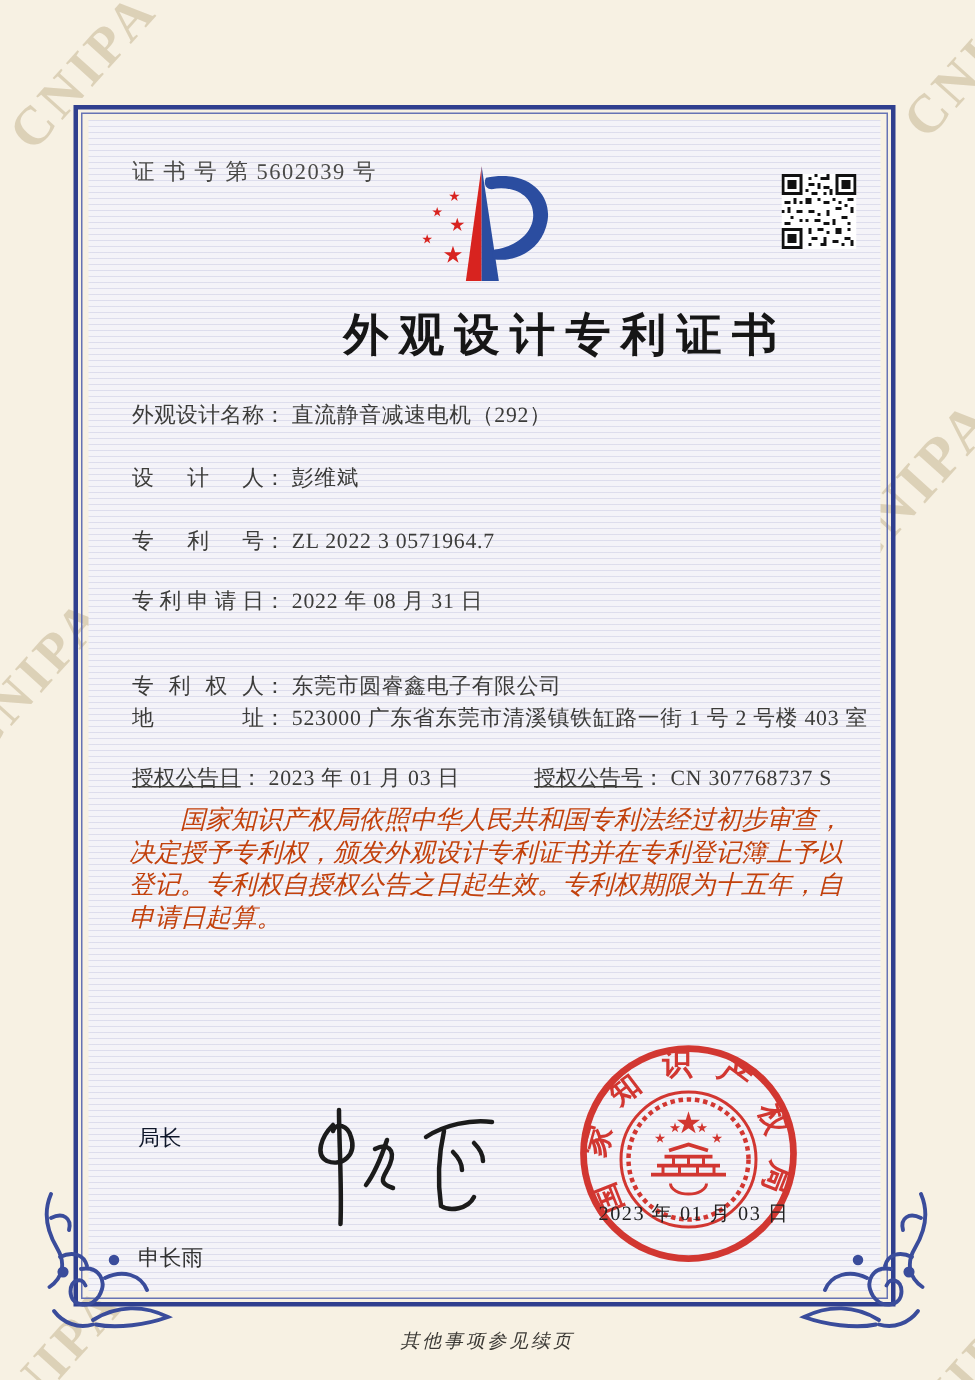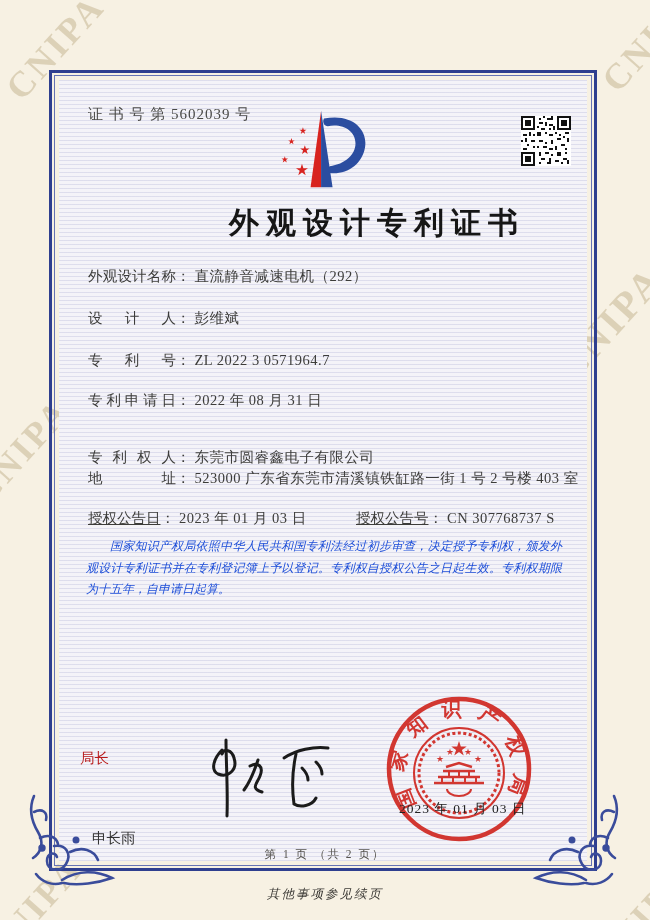--- a/index.html
+++ b/index.html
@@ -34,25 +34,25 @@
 
   .fields{position:absolute;left:88px;top:266px;width:480px;font-size:14.5px;color:#3c3c3a;}
   .frow{position:absolute;left:0;white-space:nowrap;}
   .frow.r0{top:1px;} .frow.r1{top:43px;} .frow.r2{top:85px;} .frow.r3{top:125px;}
   .frow.r4{top:158px;margin-top:24px;} .frow.r5{top:203px;} .frow.r6{top:243px;}
   .flabel{display:inline-block;width:88px;text-align:justify;text-align-last:justify;}
   .flabel2{display:inline-block;text-decoration:underline;}
   .fvalue{margin-left:4px;letter-spacing:.5px;}
   .grant2{position:absolute;left:268px;top:0;white-space:nowrap;text-align:center;}
 
-  .bodytext{position:absolute;left:86px;top:536px;width:476px;font-size:12px;
-            line-height:21.5px;color:#1d4ed8;text-align:justify;font-style:italic;}
+  .bodytext{position:absolute;left:86px;top:536px;width:476px;font-size:17px;
+            line-height:21.5px;color:#c2410c;text-align:justify;font-style:italic;}
   .bodytext p{margin:0;text-indent:2em;}
 
-  .sig-title{position:absolute;left:80px;top:749px;font-size:14.5px;color:#b91c1c;font-family:"Liberation Sans",sans-serif;}
+  .sig-title{position:absolute;left:92px;top:749px;font-size:14.5px;color:#0f172a;font-family:"Liberation Sans",sans-serif;}
   .sig-name{position:absolute;left:92px;top:781px;font-size:14.5px;color:#333;font-family:"Liberation Sans",sans-serif;margin-top:48px;}
   .sig-hand{position:absolute;left:192px;top:732px;}
 
   .seal{position:absolute;left:379px;top:689px;}
   .seal-date{position:absolute;left:399px;top:800px;font-size:13.5px;color:#222;
              letter-spacing:1px;z-index:5;white-space:nowrap;}
 
   .page-foot{position:absolute;left:0;top:847px;width:650px;text-align:center;
              font-size:11.5px;color:#55534e;letter-spacing:2px;}
   .cont-note{position:absolute;left:0;top:886px;width:650px;text-align:center;
@@ -236,16 +236,15 @@
         <path d="M20,48 C28,44 36,46 38,54"></path>
         <path d="M50,62 C62,56 74,60 78,70"></path>
         <path d="M42,90 C58,80 76,80 92,88 C78,93 58,96 44,93"></path>
         <path d="M16,84 C22,92 32,96 42,93"></path>
         <circle cx="22" cy="58" r="2.4" fill="#3a4c9b"></circle>
         <circle cx="56" cy="50" r="2.2" fill="#3a4c9b"></circle>
       </g>
     </svg>
   </div>
 
-  <div class="page-foot">第 1 页 （共 2 页）</div>
   <div class="cont-note">其他事项参见续页</div>
 
 </div>
 
 </body></html>

